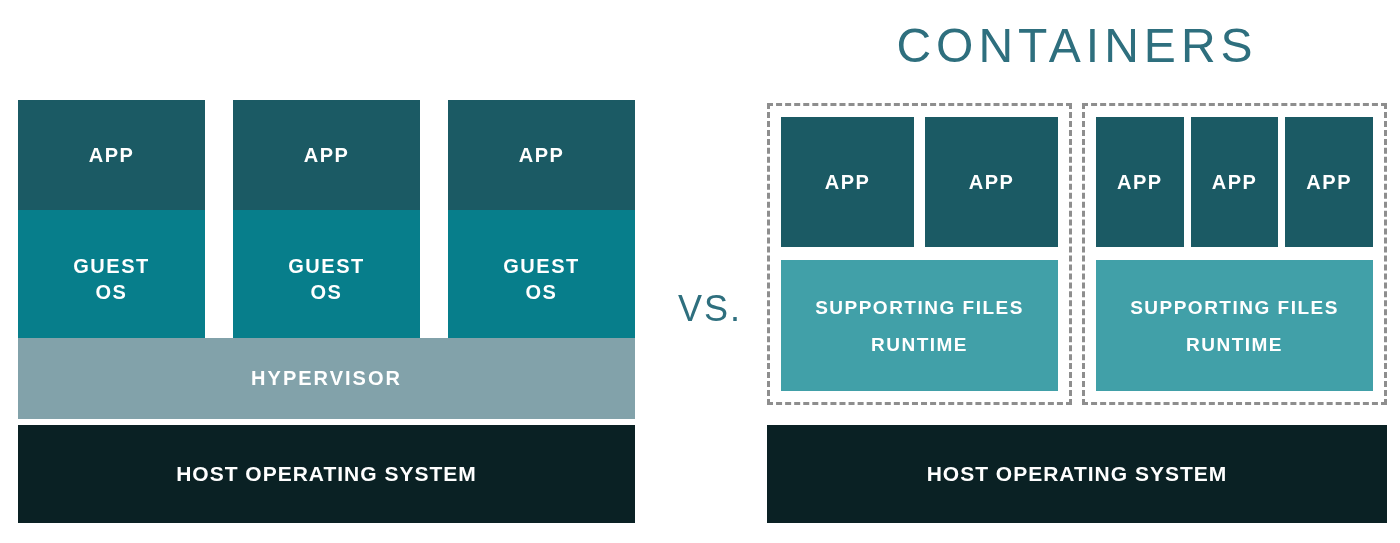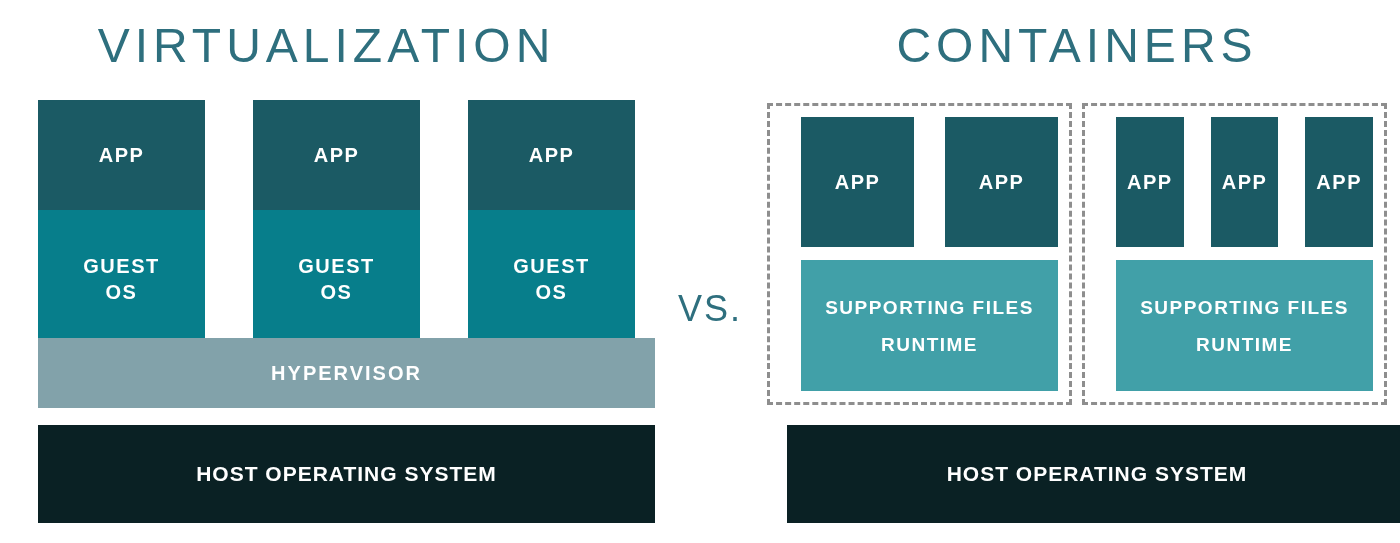--- a/index.html
+++ b/index.html
@@ -37,21 +37,20 @@
     color: var(--c-heading, #2E6F7E);
   }
   .box {
     display: flex;
     align-items: center;
     justify-content: center;
     box-sizing: border-box;
     color: var(--c-boxtext, #ffffff);
     font-weight: bold;
     text-align: center;
-    margin-left: 20px;
   }
   
   .vm-stacks {
     position: absolute;
     left: 18px;
     top: 100px;
     width: 617px;
     display: flex;
     gap: 28px;
   }
@@ -68,21 +67,21 @@
     font-size: 20px;
     letter-spacing: 1.5px;
     flex-direction: column;
     line-height: 26px;
   }
   .hypervisor {
     position: absolute;
     left: 18px;
     top: 338px;
     width: 617px;
-    height: 70px;
+    height: 81px;
     background: var(--c-hyper, #82A2AA);
     font-size: 20px;
     letter-spacing: 2px;
   }
   .host {
     position: absolute;
     top: 425px;
     height: 98px;
     background: var(--c-host, #0A2124);
     font-size: 21px;
@@ -126,21 +125,20 @@
     letter-spacing: 1.5px;
     flex-direction: column;
     line-height: 37px;
   }
 </style>
 </head>
 <body>
 
 <div class="canvas">
 
-  <h1 class="title title-left">VIRTUALIZATION</h1>
   <h1 class="title title-right">CONTAINERS</h1>
   <div class="versus">VS.</div>
 
   <div class="vm-stacks">
     <div class="vm-stack">
       <div class="box vm-app">
         <span>APP</span>
       </div>
       <div class="box vm-os">
         <span>GUEST</span>

